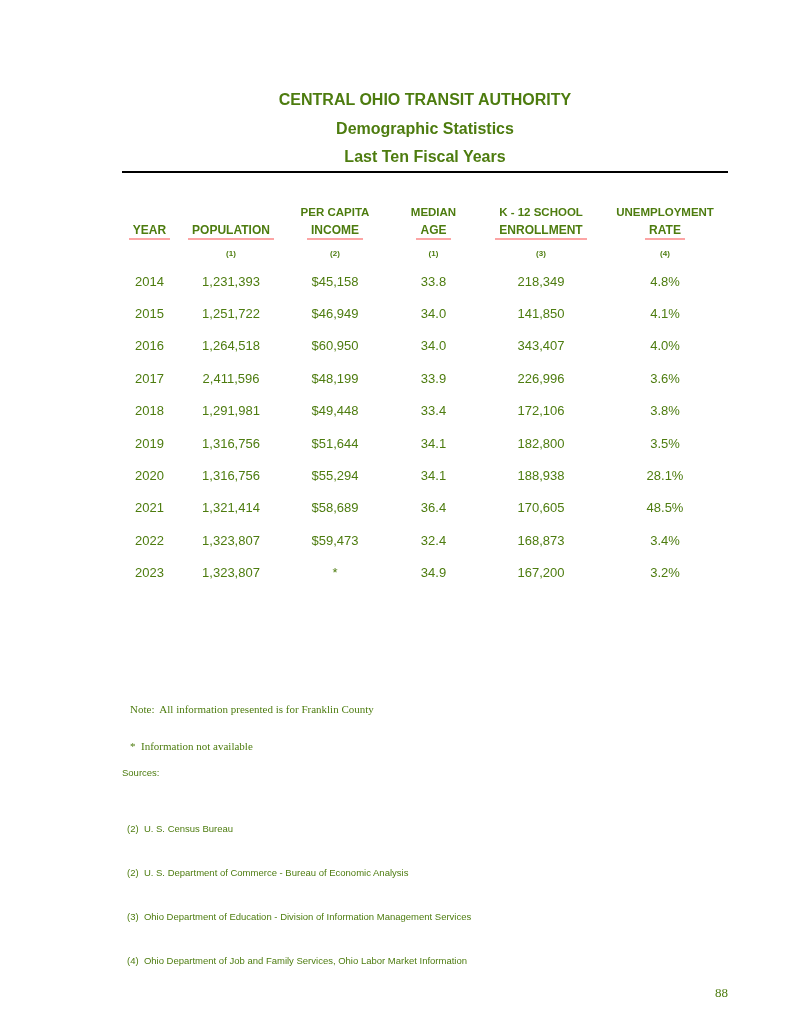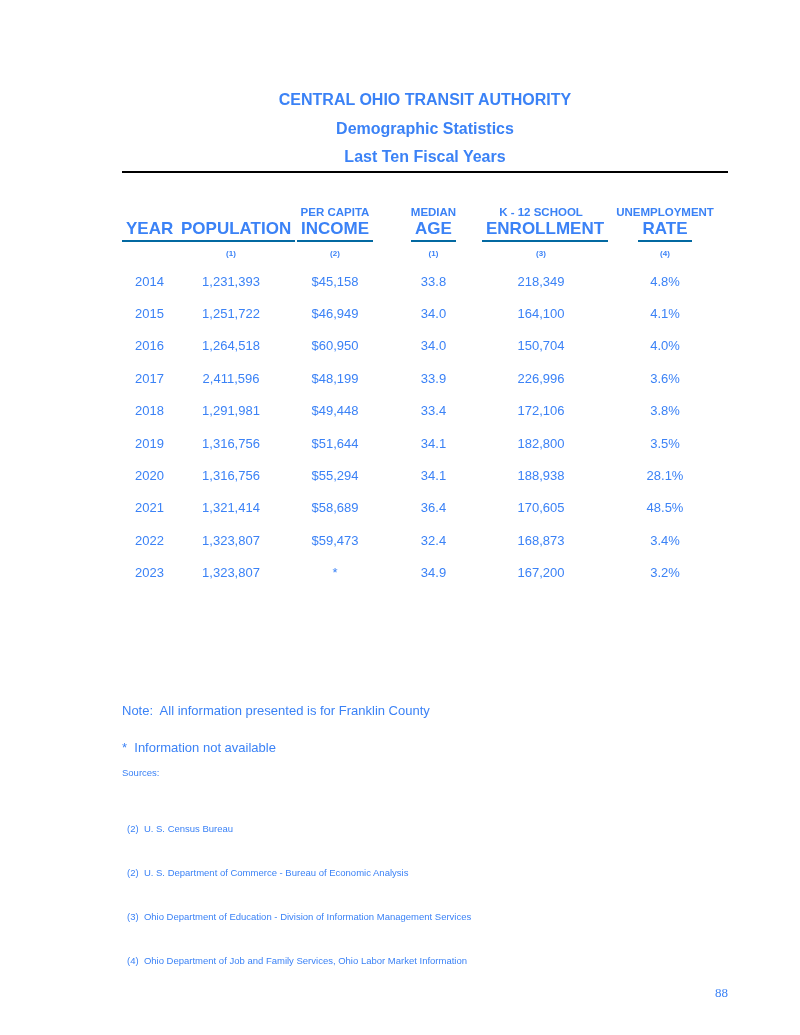--- a/index.html
+++ b/index.html
@@ -2,21 +2,21 @@
 <html><head>
 <meta charset="utf-8">
 <style>
   html, body { margin: 0; padding: 0; background: #ffffff; }
   .page {
     position: relative;
     width: 800px;
     height: 1035px;
     background: #ffffff;
     font-family: "Liberation Sans", sans-serif;
-    color: #3b82f6;
+    color: #4d7c0f;
     overflow: hidden;
   }
   .title-block {
     position: absolute;
     left: 122px;
     top: 86px;
     width: 606px;
     text-align: center;
     font-weight: bold;
     font-size: 16px;
@@ -50,23 +50,23 @@
     font-weight: bold;
     vertical-align: bottom;
     white-space: nowrap;
   }
   tr.main-label-row th {
     height: 24px;
     vertical-align: middle;
   }
   tr.main-label-row th span {
     display: inline-block;
-    font-size: 17px;
-    font-weight: bold;
-    border-bottom: 2px solid #0369a1;
+    font-size: 12px;
+    font-weight: bold;
+    border-bottom: 2px solid #fca5a5;
     padding: 0 4px 1px 4px;
     white-space: nowrap;
   }
   tr.ref-row th {
     height: 23px;
     font-size: 8px;
     font-weight: bold;
     vertical-align: middle;
   }
   tbody.data td {
@@ -75,23 +75,24 @@
     white-space: nowrap;
   }
   .notes {
     position: absolute;
     left: 122px;
     top: 0;
     width: 606px;
   }
   .note-line {
     position: absolute;
-    left: 0;
+    left: 8px;
     white-space: pre-wrap;
-    font-size: 13px;
+    font-size: 11px;
+    font-family: Liberation Serif, serif;
   }
   .note-county { top: 703px; }
   .note-asterisk { top: 740px; }
   .sources-label {
     position: absolute;
     left: 0;
     top: 767px;
     font-size: 9.5px;
     white-space: pre-wrap;
   }
@@ -168,29 +169,29 @@
           <td>$45,158</td>
           <td>33.8</td>
           <td>218,349</td>
           <td>4.8%</td>
         </tr>
         <tr>
           <td>2015</td>
           <td>1,251,722</td>
           <td>$46,949</td>
           <td>34.0</td>
-          <td>164,100</td>
+          <td>141,850</td>
           <td>4.1%</td>
         </tr>
         <tr>
           <td>2016</td>
           <td>1,264,518</td>
           <td>$60,950</td>
           <td>34.0</td>
-          <td>150,704</td>
+          <td>343,407</td>
           <td>4.0%</td>
         </tr>
         <tr>
           <td>2017</td>
           <td>2,411,596</td>
           <td>$48,199</td>
           <td>33.9</td>
           <td>226,996</td>
           <td>3.6%</td>
         </tr>

